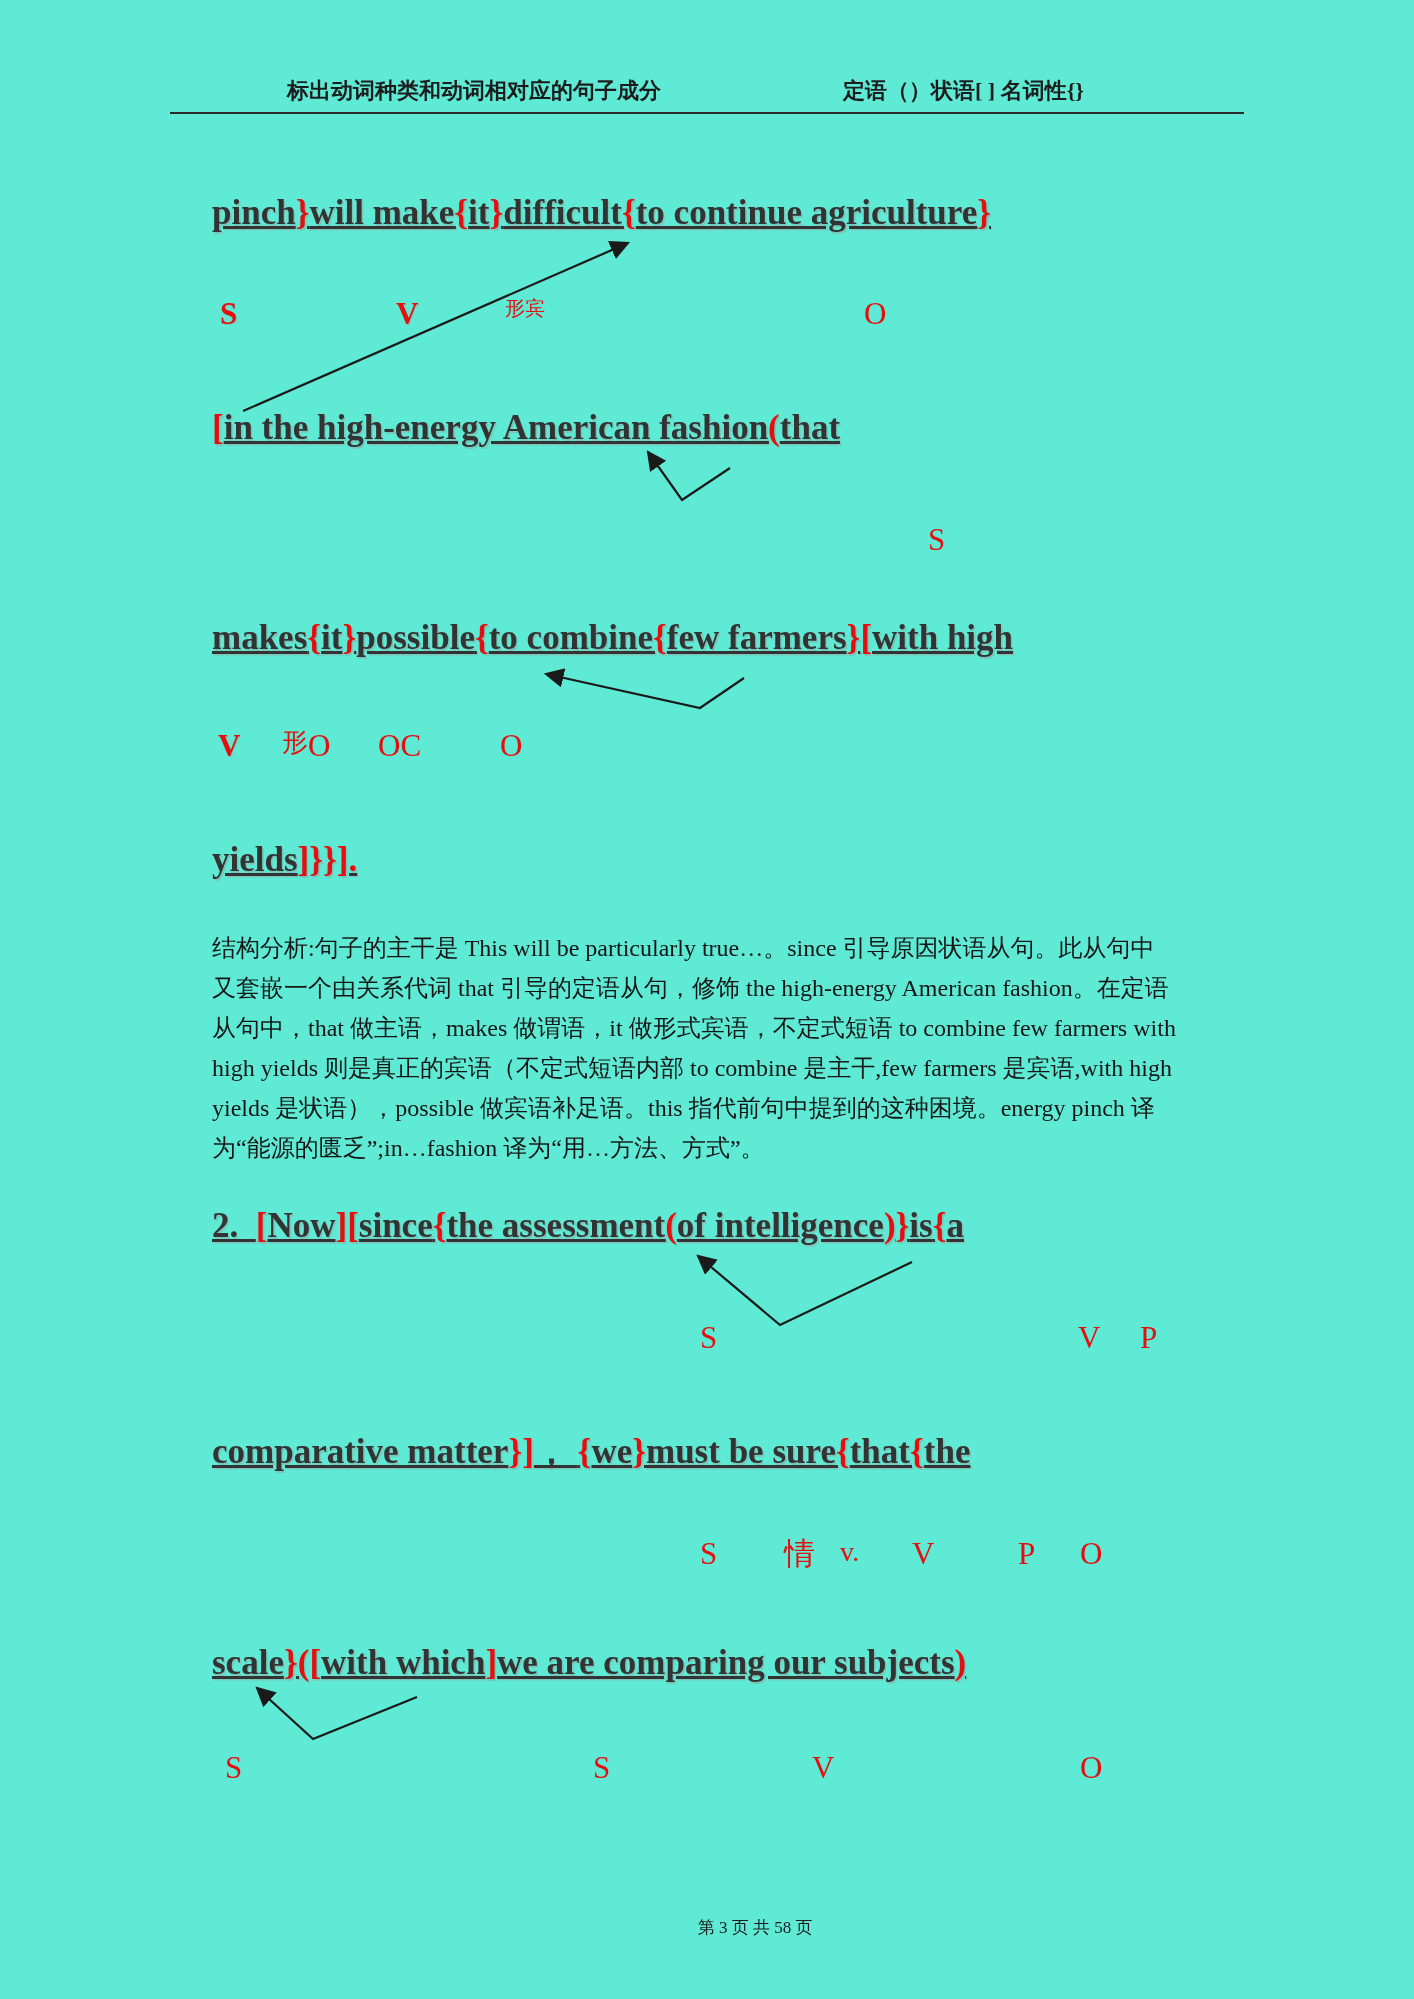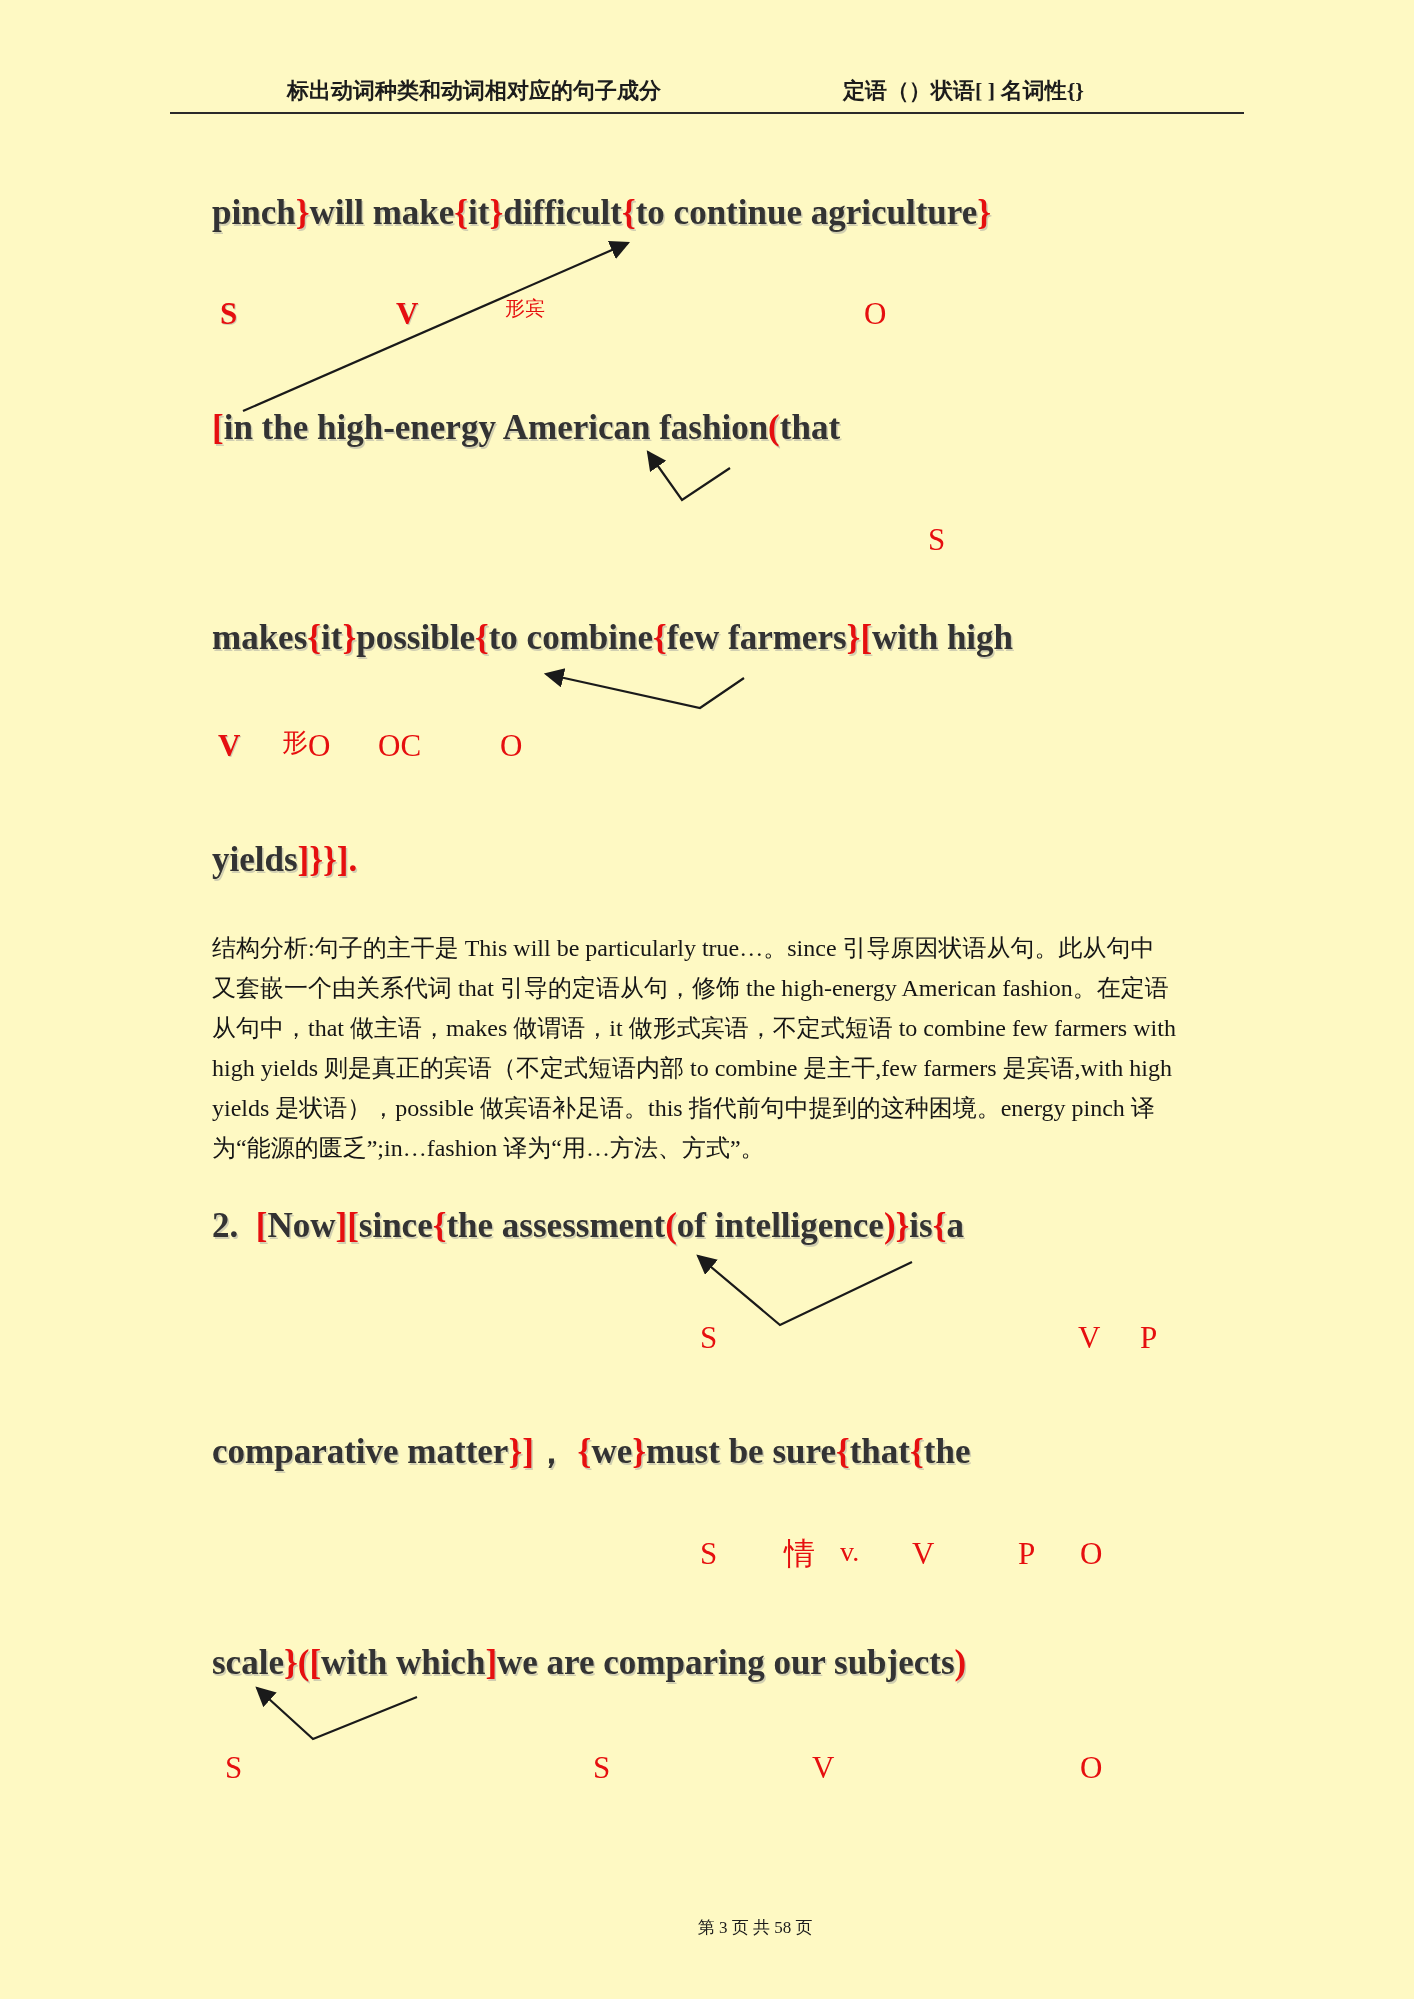--- a/index.html
+++ b/index.html
@@ -1,23 +1,23 @@
 <!DOCTYPE html>
 <html><head>
 <meta charset="utf-8">
 <style>
   html,body{margin:0;padding:0;background:#ffffff;}
   body{width:1414px;height:1999px;position:relative;font-family:"Liberation Serif",serif;}
-  .page{position:absolute;inset:0;background:#fef9c3;overflow:hidden;}
+  .page{position:absolute;inset:0;background:#5eead4;overflow:hidden;}
 
   .hdr{position:absolute;top:76px;font-size:22px;font-weight:bold;color:#1c1c1c;white-space:nowrap;}
   .hdr-rule{position:absolute;top:112px;left:170px;width:1074px;border-top:2px solid #2a2a2a;}
 
   .line{position:absolute;white-space:nowrap;font-weight:bold;font-size:35px;color:#333;
-        text-shadow:1.5px 1.5px 0 rgba(155,155,155,.45);}
+        text-shadow:1.5px 1.5px 0 rgba(155,155,155,.45);text-decoration:underline;}
   .line .red{color:#e60f0f;}
   .line .dark{color:#333;}
 
   .marker{position:absolute;white-space:nowrap;font-size:31px;color:#e60f0f;line-height:1;}
   .marker.bold{font-weight:bold;text-shadow:1px 1px 0 rgba(155,155,155,.45);}
 
   .para{position:absolute;width:1045px;font-size:24px;line-height:40px;color:#161616;}
   .para .pline{white-space:nowrap;}
 
   .footer{position:absolute;top:1916px;left:0;width:100%;text-align:center;

